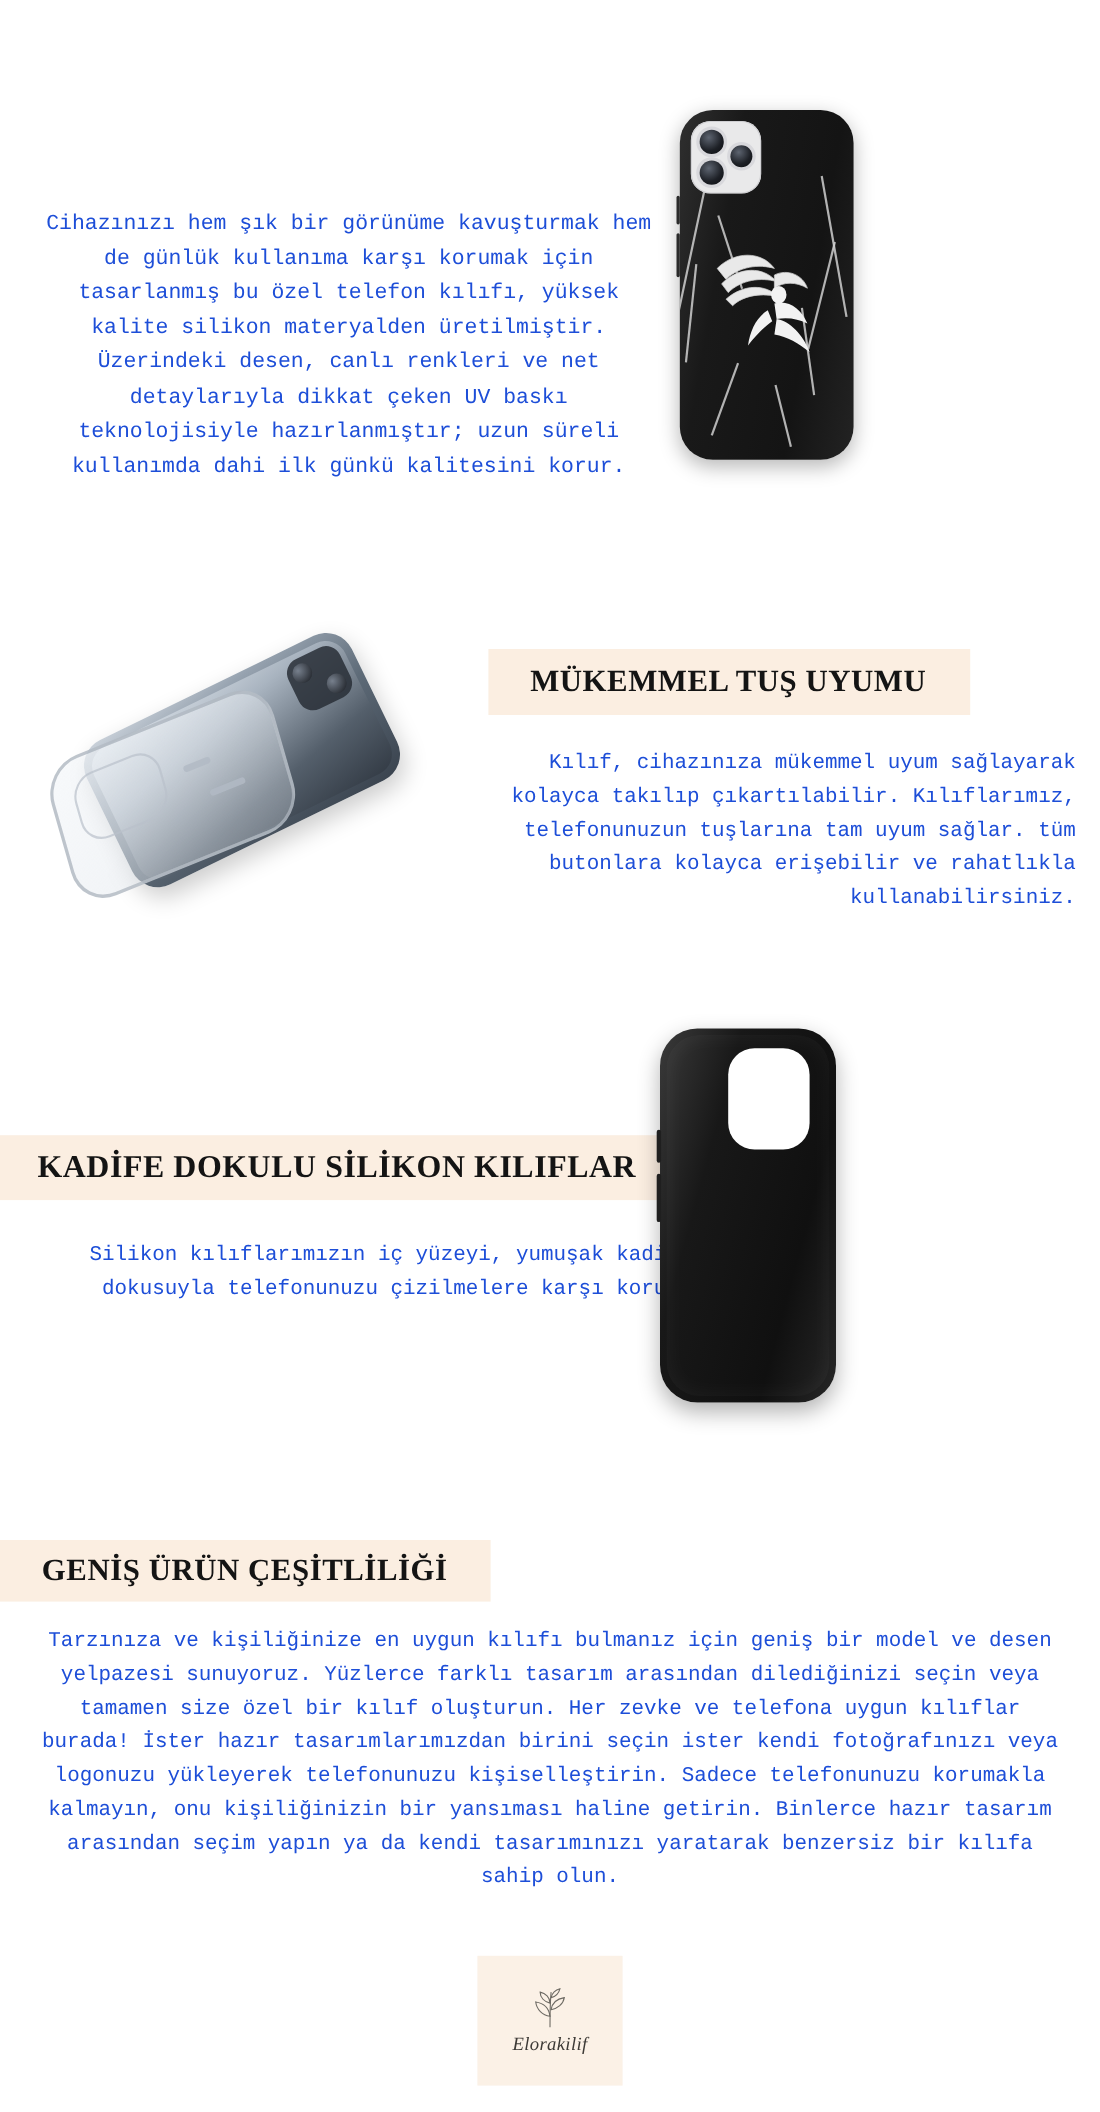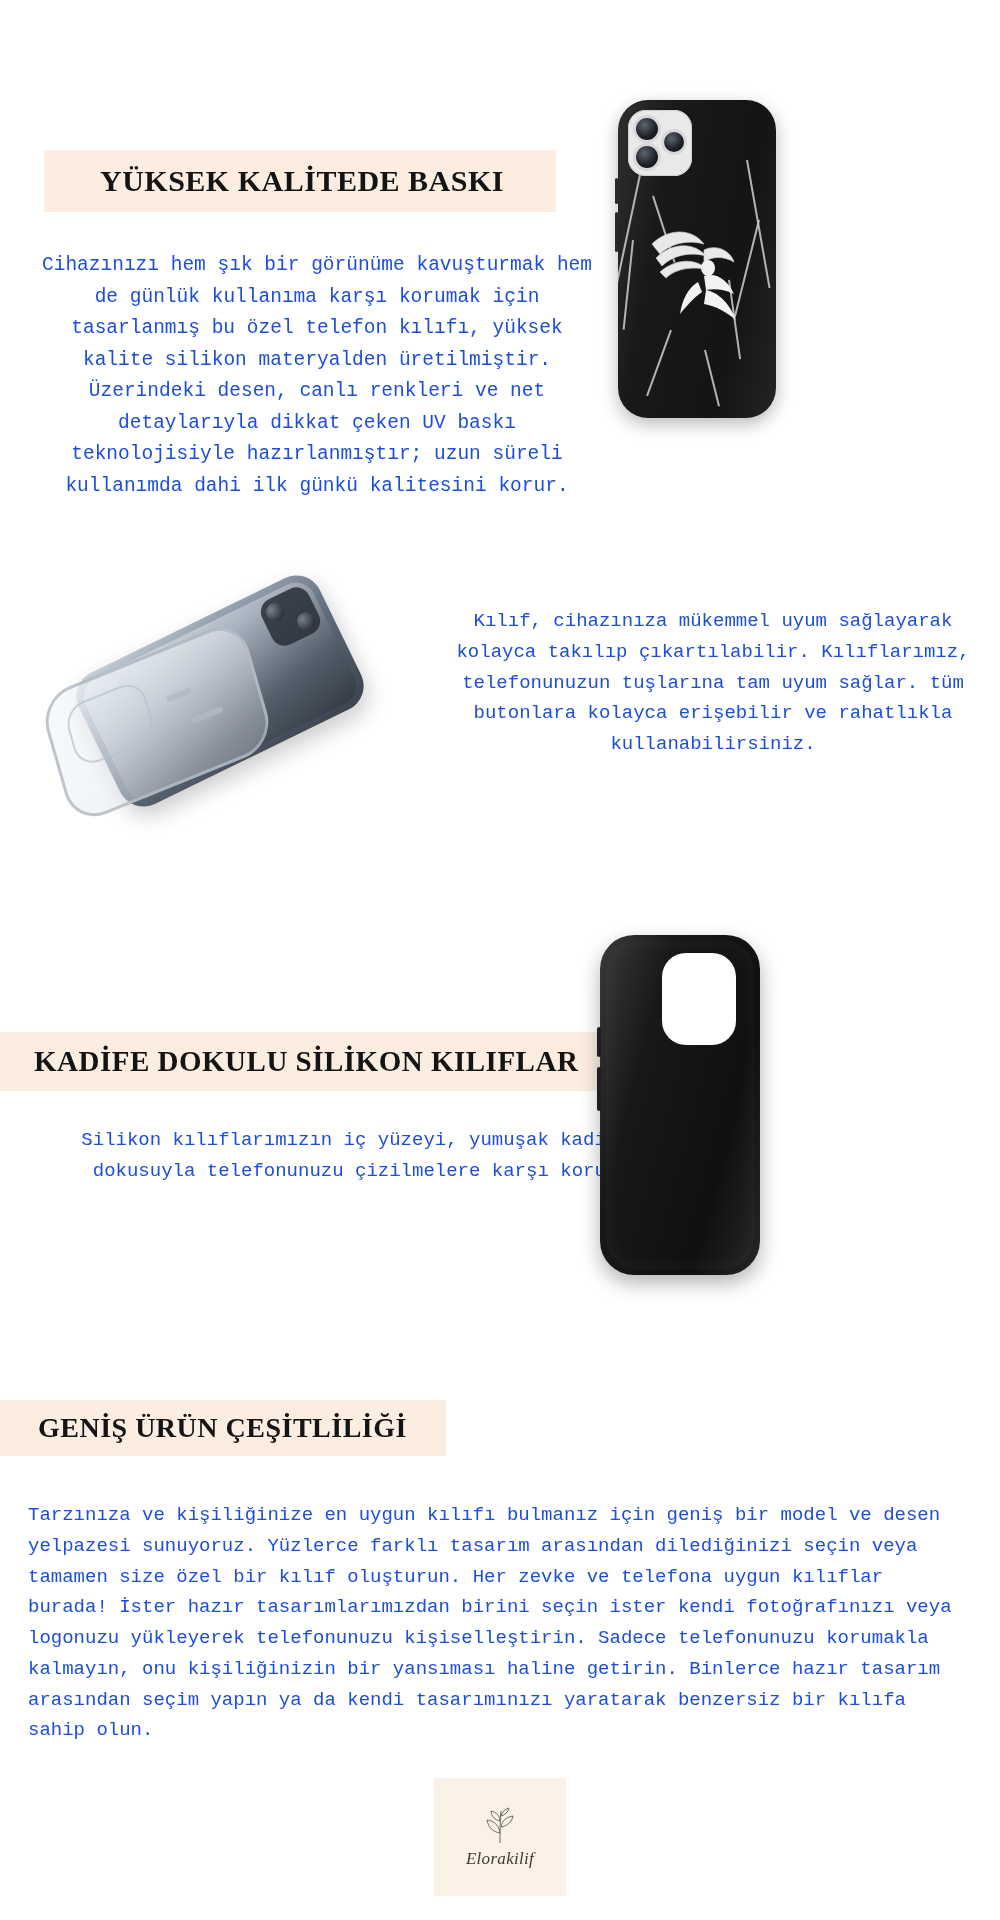--- a/index.html
+++ b/index.html
@@ -66,23 +66,23 @@
     left: 408px;
     top: 590px;
     width: 592px;
   }
   #sec2 .heading-band {
     font-size: 28px;
     padding: 14px 40px 14px 38px;
     margin-left: 36px;
   }
   #sec2 .body-text {
-    margin: 16px 22px 0 40px;
+    margin: 28px 22px 0 40px;
     font-size: 19px;
-    text-align: center;
+    text-align: right;
   }
 
   
   #sec3 {
     left: 0;
     top: 1032px;
     width: 700px;
   }
   #sec3 .heading-band {
     font-size: 29px;
@@ -100,22 +100,23 @@
     left: 0;
     top: 1400px;
     width: 1000px;
   }
   #sec4 .heading-band {
     font-size: 28px;
     padding: 12px 39px 12px 38px;
     margin-left: 0;
   }
   #sec4 .body-text {
-    margin: 44px 28px 0 28px;
+    margin: 20px 28px 0 28px;
     font-size: 19px;
+    text-align: center;
   }
 
   
   #logo-block {
     position: absolute;
     left: 50%;
     transform: translateX(-50%);
     top: 1762px;
     width: 132px;
     height: 118px;
@@ -304,21 +305,20 @@
     border-radius: 3px;
     background: #1f1f1f;
   }
 </style>
 </head>
 <body>
 
 <div class="page">
 
   <div class="section" id="sec1">
-    <div class="heading-band">YÜKSEK KALİTEDE  BASKI</div>
     <p class="body-text">Cihazınızı hem şık bir görünüme kavuşturmak hem de günlük kullanıma karşı korumak için tasarlanmış bu özel telefon kılıfı, yüksek kalite silikon materyalden üretilmiştir. Üzerindeki desen, canlı renkleri ve net detaylarıyla dikkat çeken UV baskı teknolojisiyle hazırlanmıştır; uzun süreli kullanımda dahi ilk günkü kalitesini korur.</p>
   </div>
 
   <div id="phone1">
     <div class="shell">
 
       <div class="branch" style="left:22px; top:70px; width:2px; height:120px; transform:rotate(12deg);"></div>
       <div class="branch" style="left:34px; top:96px; width:1.5px; height:70px; transform:rotate(-18deg);"></div>
       <div class="branch" style="left:14px; top:140px; width:1.5px; height:90px; transform:rotate(6deg);"></div>
       <div class="branch" style="left:128px; top:60px; width:2px; height:130px; transform:rotate(-10deg);"></div>
@@ -346,20 +346,21 @@
         <span class="lens a"></span>
         <span class="lens b"></span>
         <span class="lens c"></span>
       </div>
     </div>
     <span class="side-btn" style="top:78px; height:26px;"></span>
     <span class="side-btn" style="top:112px; height:40px;"></span>
   </div>
 
   <div class="section" id="sec2">
+    <div class="heading-band">MÜKEMMEL TUŞ UYUMU</div>
     <p class="body-text">Kılıf, cihazınıza mükemmel uyum sağlayarak kolayca takılıp çıkartılabilir. Kılıflarımız, telefonunuzun tuşlarına tam uyum sağlar. tüm butonlara kolayca erişebilir ve rahatlıkla kullanabilirsiniz.</p>
   </div>
 
   <div id="phone2">
     <div class="device">
       <div class="screen"></div>
       <div class="camblock">
         <i class="one"></i>
         <i class="two"></i>
       </div>

